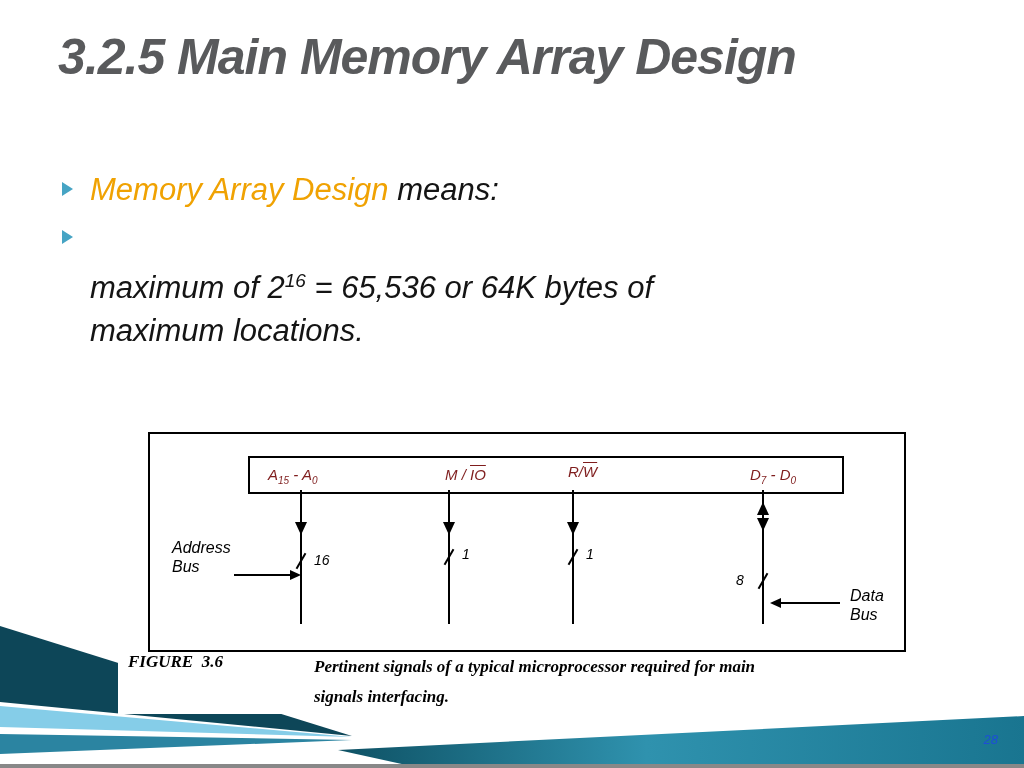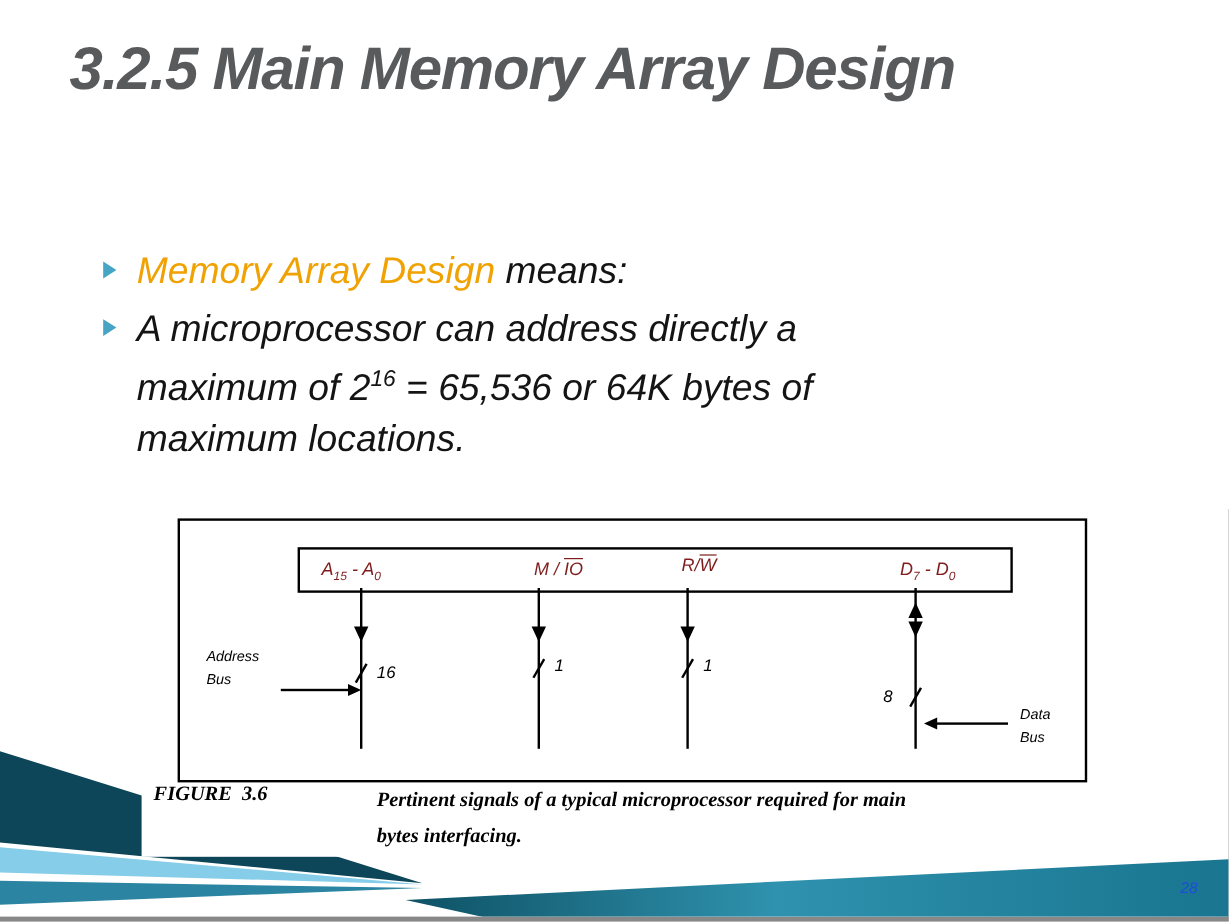--- a/index.html
+++ b/index.html
@@ -9,21 +9,21 @@
     font-family:"Liberation Sans", sans-serif;
     font-style:italic;
   }
   
   .title {
     position:absolute; left:58px; top:28px; margin:0;
     font-size:50px; font-weight:700; letter-spacing:-1px;
     color:#595a5c;
   }
   
-  .bullets { position:absolute; left:84px; top:168px; width:900px;margin-top:36px; }
+  .bullets { position:absolute; left:60px; top:168px; width:900px; }
   .bullet { position:relative; padding-left:30px; margin-bottom:5px; }
   .bullet-marker {
     position:absolute; left:2px; top:14px; width:0; height:0;
     border-left:11px solid #46a4c4;
     border-top:7px solid transparent;
     border-bottom:7px solid transparent;
   }
   .btext { font-size:31px; line-height:43px; color:#141414; }
   .btext .orange { color:#f0a202; }
   .btext sup { font-size:19px; }
@@ -34,21 +34,21 @@
   .bus-label { position:absolute; top:0; line-height:34px; font-size:15px; color:#7f1d1d; white-space:pre; }
   .bus-label sub { font-size:10px; }
   .over { text-decoration:overline; }
   .vline { position:absolute; width:2px; background:#000; top:56px; height:134px; }
   .arrow-down { position:absolute; width:0; height:0;
     border-left:6px solid transparent; border-right:6px solid transparent; border-top:13px solid #000; }
   .arrow-up { position:absolute; width:0; height:0;
     border-left:6px solid transparent; border-right:6px solid transparent; border-bottom:13px solid #000; }
   .slash { position:absolute; width:18px; height:2px; background:#000; transform:rotate(-60deg); }
   .bus-width { position:absolute; font-size:14px; color:#000; }
-  .side-label { position:absolute; font-size:12px; line-height:19px; color:#000; }
+  .side-label { position:absolute; font-size:16px; line-height:19px; color:#000; }
   .hline { position:absolute; height:2px; background:#000; }
   .arrow-right { position:absolute; width:0; height:0;
     border-top:5px solid transparent; border-bottom:5px solid transparent; border-left:11px solid #000; }
   .arrow-left { position:absolute; width:0; height:0;
     border-top:5px solid transparent; border-bottom:5px solid transparent; border-right:11px solid #000; }
   
   .caption { position:absolute; left:0; top:222px; width:786px; font-family:"Liberation Serif", serif; font-weight:700; font-size:17px; color:#000; }
   .cap-tag { position:absolute; left:10px; top:0; white-space:pre; }
   .cap-text { position:absolute; left:196px; top:0; line-height:30px; }
   
@@ -65,21 +65,21 @@
   <div class="bullets">
     <div class="bullet">
       <span class="bullet-marker"></span>
       <div class="btext">
         <span class="orange">Memory Array Design</span><span> means:</span><br>
       </div>
     </div>
     <div class="bullet">
       <span class="bullet-marker"></span>
       <div class="btext">
-        <span>A microprocessor can address directly a</span><br>
+        <br>
         <span>maximum of 2</span><sup>16</sup><span> = 65,536 or 64K bytes of</span><br>
         <span>maximum locations.</span>
       </div>
     </div>
   </div>
 
   <div class="figure-wrap">
     <div class="figure-box">
 
       <div class="bus-rect">
@@ -118,21 +118,21 @@
       <div class="side-label" style="left:700px; top:152px">
         <span>Data</span><br><span>Bus</span>
       </div>
       <div class="hline" style="left:630px; top:168px; width:60px"></div>
       <div class="arrow-left" style="left:620px; top:164px"></div>
     </div>
 
     <div class="caption">
       <span class="cap-tag">FIGURE  3.6</span>
       <span class="cap-text">
-        <span>Pertinent signals of a typical microprocessor required for main</span><br><span>bytes interfacing.</span>
+        <span>Pertinent signals of a typical microprocessor required for main</span><br><span>signals interfacing.</span>
       </span>
     </div>
   </div>
 
   <svg class="deco" width="1024" height="768" viewBox="0 0 1024 768">
     <defs>
       <linearGradient id="bandg" x1="0" y1="0" x2="1" y2="0">
         <stop offset="0%" stop-color="#0E5164"></stop>
         <stop offset="45%" stop-color="#2F92AE"></stop>
         <stop offset="100%" stop-color="#197590"></stop>

